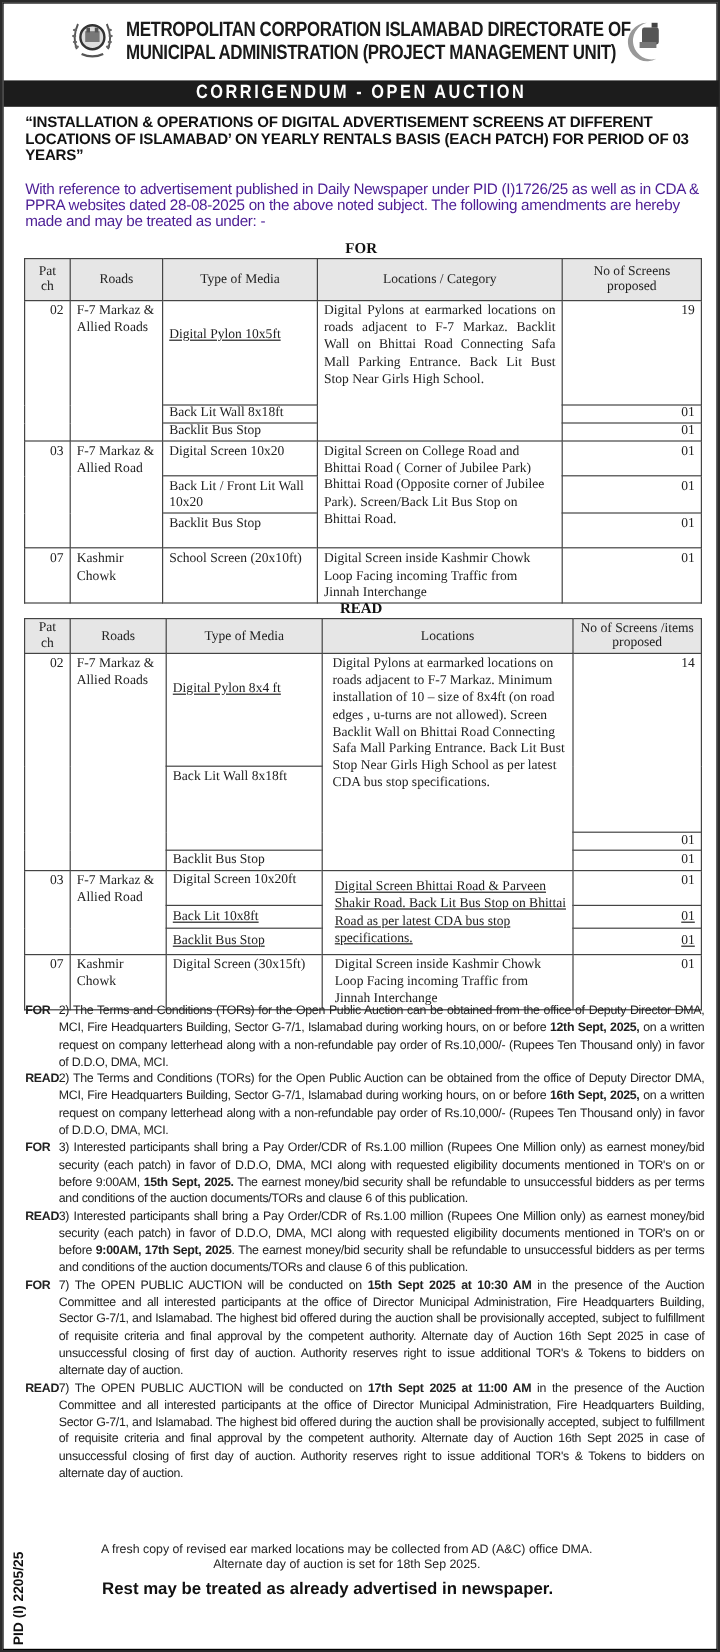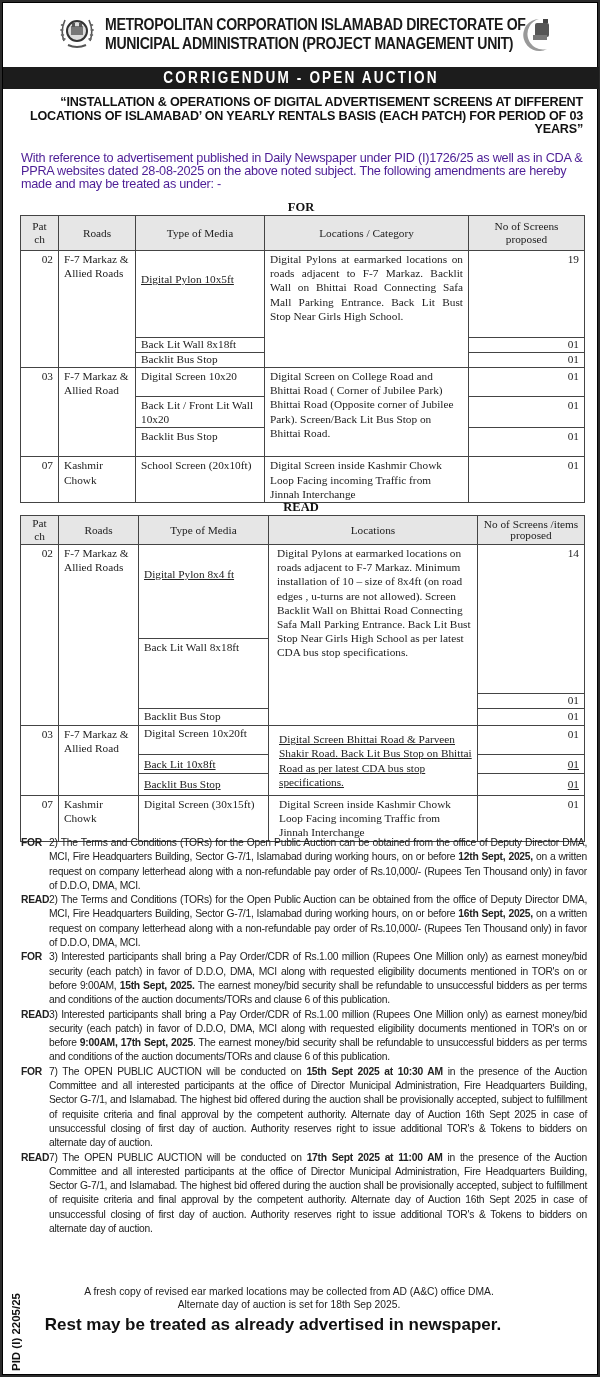--- a/index.html
+++ b/index.html
@@ -9,39 +9,39 @@
 
   .header { position: absolute; left: 0; top: 0; width: 596px; height: 64px; }
   .logo-left { position: absolute; left: 55px; top: 8px; width: 38px; height: 42px; }
   .logo-right { position: absolute; left: 510px; top: 10px; width: 42px; height: 42px; }
   .head-title { position: absolute; left: 102px; top: 12px; width: 400px; font-family: "Liberation Sans", sans-serif; font-weight: bold; font-size: 17.2px; line-height: 19px; letter-spacing: -0.4px; transform: scaleX(0.82); transform-origin: left top; white-space: nowrap; color: #1a1a1a; }
   .head-title div { width: 490px; }
 
   .banner { position: absolute; left: 0; top: 64px; width: 596px; height: 22px; background: #1c1c1c; color: #fff; text-align: center; font-weight: bold; font-size: 16px; line-height: 22px; letter-spacing: 2.5px; }
   .banner span { display: inline-block; transform: scaleX(0.85); }
 
-  .subject { position: absolute; left: 18px; top: 93px; width: 562px; text-align: right; font-weight: bold; font-size: 12.6px; line-height: 13.5px; letter-spacing: -0.2px; }
+  .subject { position: absolute; left: 18px; top: 93px; width: 562px; text-align: left; font-weight: bold; font-size: 12.6px; line-height: 13.5px; letter-spacing: -0.2px; }
   .intro { position: absolute; left: 18px; top: 149px; width: 566px; font-size: 12.7px; line-height: 13px; letter-spacing: -0.25px; color: #4c1d95; }
 
   .tbl-title { position: absolute; left: 0; width: 596px; text-align: center; font-family: "Liberation Serif", serif; font-weight: bold; font-size: 12.5px; }
 
   table.grid { position: absolute; border-collapse: collapse; font-family: "Liberation Serif", serif; font-size: 11.3px; line-height: 14.2px; color: #222; table-layout: fixed; }
   table.grid th, table.grid td { border: 1px solid #444; vertical-align: top; padding: 1px 5px; }
   table.grid th { background: #e6e6e6; font-weight: normal; text-align: center; vertical-align: middle; line-height: 13px; }
   .c { text-align: right; }
   .just { text-align: justify; }
   .vm { vertical-align: middle !important; text-decoration: underline; }
 
   .clauses { position: absolute; left: 18px; top: 833px; width: 566px; font-family: "Liberation Sans", sans-serif; font-size: 10.3px; line-height: 14.3px; color: #222; letter-spacing: -0.25px; }
   .clause { position: relative; padding-left: 28px; text-align: justify; margin-bottom: 0; }
   .clause .tag { position: absolute; left: 0; top: 0; font-weight: bold; }
   .clause b { font-weight: bold; }
 
   .footnote { position: absolute; left: 0; top: 1282px; width: 572px; text-align: center; font-size: 10.3px; line-height: 13px; color: #222; }
-  .rest { position: absolute; left: 0; top: 1312px; width: 540px; text-align: center; font-weight: bold; font-size: 17px; color: #111; }
+  .rest { position: absolute; left: 0; top: 1312px; width: 540px; text-align: center; font-weight: bold; font-size: 14px; color: #111; }
   .footer-box { position: absolute; left: 28px; top: 1330px; width: 556px; height: 42px; background: #a7a7a7; text-align: center; font-weight: bold; font-size: 10px; line-height: 13.3px; color: #111; padding-top: 1px; }
   .pid { position: absolute; left: 7px; top: 1368px; transform: rotate(-90deg); transform-origin: left top; font-weight: bold; font-size: 11.5px; white-space: nowrap; color: #111; }
 </style>
 </head>
 <body>
 
 <div class="page">
 
   <div class="header">
     <svg class="logo-left" viewBox="0 0 38 42">

